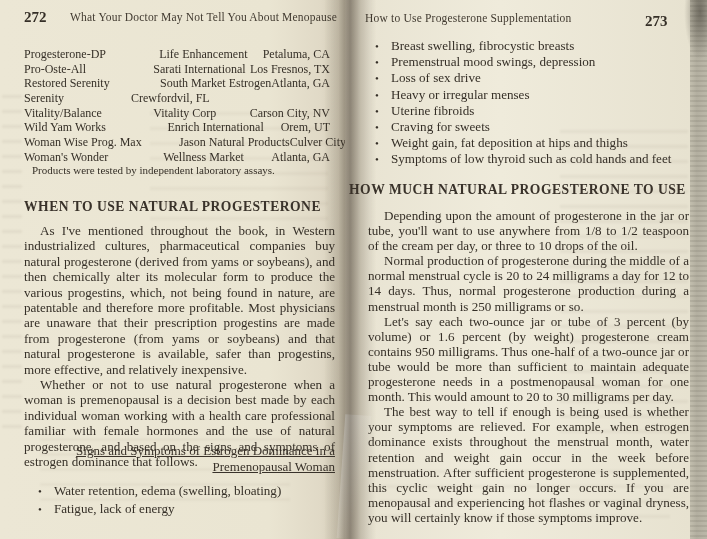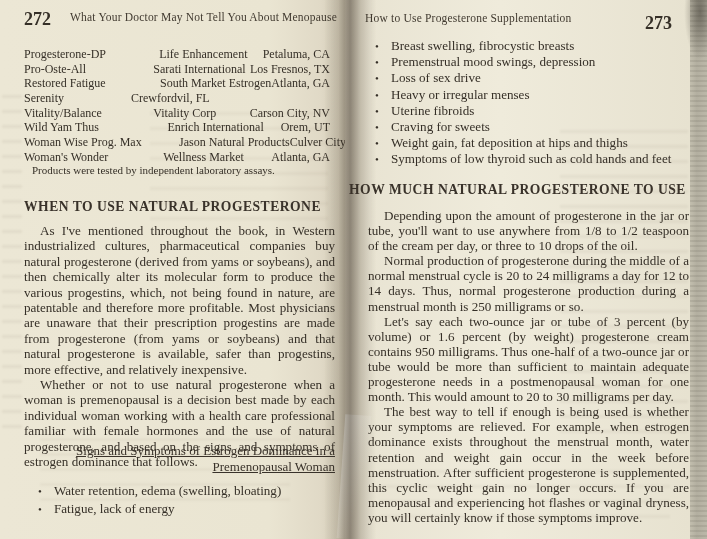--- a/index.html
+++ b/index.html
@@ -40,21 +40,21 @@
     transform:rotate(4deg);
   }
   
   .ghost{
     position:absolute;pointer-events:none;
     background:repeating-linear-gradient(180deg,rgba(112,102,85,.16) 0 3px,rgba(0,0,0,0) 3px 15px);
     filter:blur(1.3px);opacity:.55;
   }
   
   .running-head{position:absolute;font-size:11.5px;color:#413a30;letter-spacing:.2px;}
-  .page-num{position:absolute;font-size:18px;font-weight:bold;color:#352f27;}
+  .page-num{position:absolute;font-size:15px;font-weight:bold;color:#352f27;}
   
   .prod-table{position:absolute;left:24px;top:47px;width:306px;font-size:12px;font-family:Liberation Serif, serif;}
   .prod-row{display:flex;height:14.7px;line-height:14.7px;white-space:nowrap;}
   .prod-c1{width:107px;}
   .prod-c2{width:127px;margin-left:48px;}
   .prod-c3{flex:1;}
   .table-note{position:absolute;left:32px;top:164px;font-size:11px;}
   .sec-head{position:absolute;font-size:13.6px;font-weight:bold;text-align:center;letter-spacing:.5px;color:#39322a;}
   .body-copy{position:absolute;font-size:13.1px;line-height:15.4px;text-align:justify;}
   .body-copy p{margin:0;text-indent:16px;}
@@ -78,35 +78,35 @@
         <span class="prod-c1">Progesterone-DP</span>
         <span class="prod-c2">Life Enhancement</span>
         <span class="prod-c3">Petaluma, CA</span>
       </div>
       <div class="prod-row">
         <span class="prod-c1">Pro-Oste-All</span>
         <span class="prod-c2">Sarati International</span>
         <span class="prod-c3">Los Fresnos, TX</span>
       </div>
       <div class="prod-row">
-        <span class="prod-c1">Restored Fatigue</span>
+        <span class="prod-c1">Restored Serenity</span>
         <span class="prod-c2">South Market Estrogen</span>
         <span class="prod-c3">Atlanta, GA</span>
       </div>
       <div class="prod-row">
         <span class="prod-c1">Serenity</span>
         <span class="prod-c3">Crewfordvil, FL</span>
       </div>
       <div class="prod-row">
         <span class="prod-c1">Vitality/Balance</span>
         <span class="prod-c2">Vitality Corp</span>
         <span class="prod-c3">Carson City, NV</span>
       </div>
       <div class="prod-row">
-        <span class="prod-c1">Wild Yam Thus</span>
+        <span class="prod-c1">Wild Yam Works</span>
         <span class="prod-c2">Enrich International</span>
         <span class="prod-c3">Orem, UT</span>
       </div>
       <div class="prod-row">
         <span class="prod-c1">Woman Wise Prog. Max</span>
         <span class="prod-c2">Jason Natural Products</span>
         <span class="prod-c3">Culver City, CA</span>
       </div>
       <div class="prod-row">
         <span class="prod-c1">Woman's Wonder</span>

